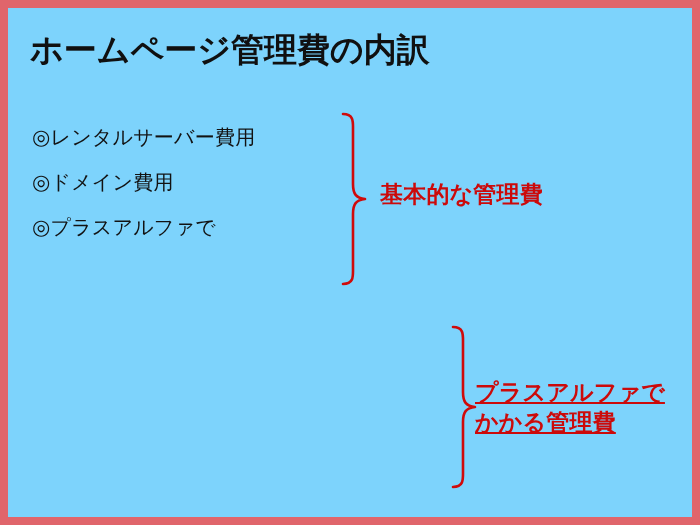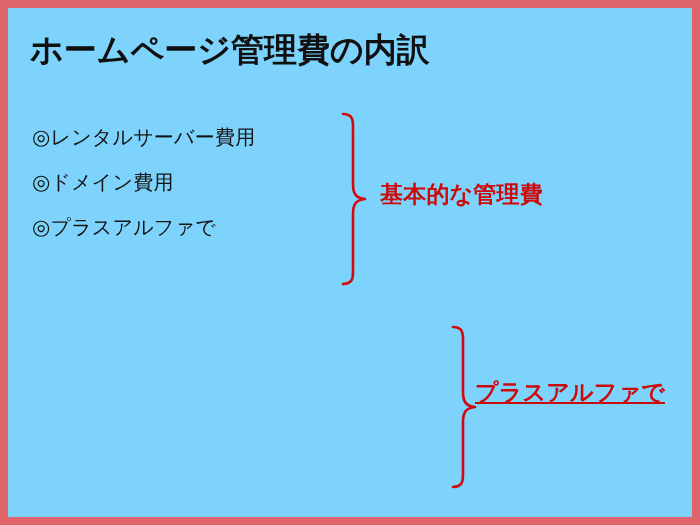--- a/index.html
+++ b/index.html
@@ -152,15 +152,16 @@
              C 20,6 19,14 19,22
              L 19,71
              C 19,81 22,85 31,86
              C 22,87 19,91 19,101
              L 19,150
              C 19,158 20,166 9,166"></path>
   </svg>
 
   <div class="callout callout-plus">
     <span class="callout-line">プラスアルファで</span>
+    <span class="callout-line">かかる管理費</span>
   </div>
 
 </div>
 
 </body></html>

